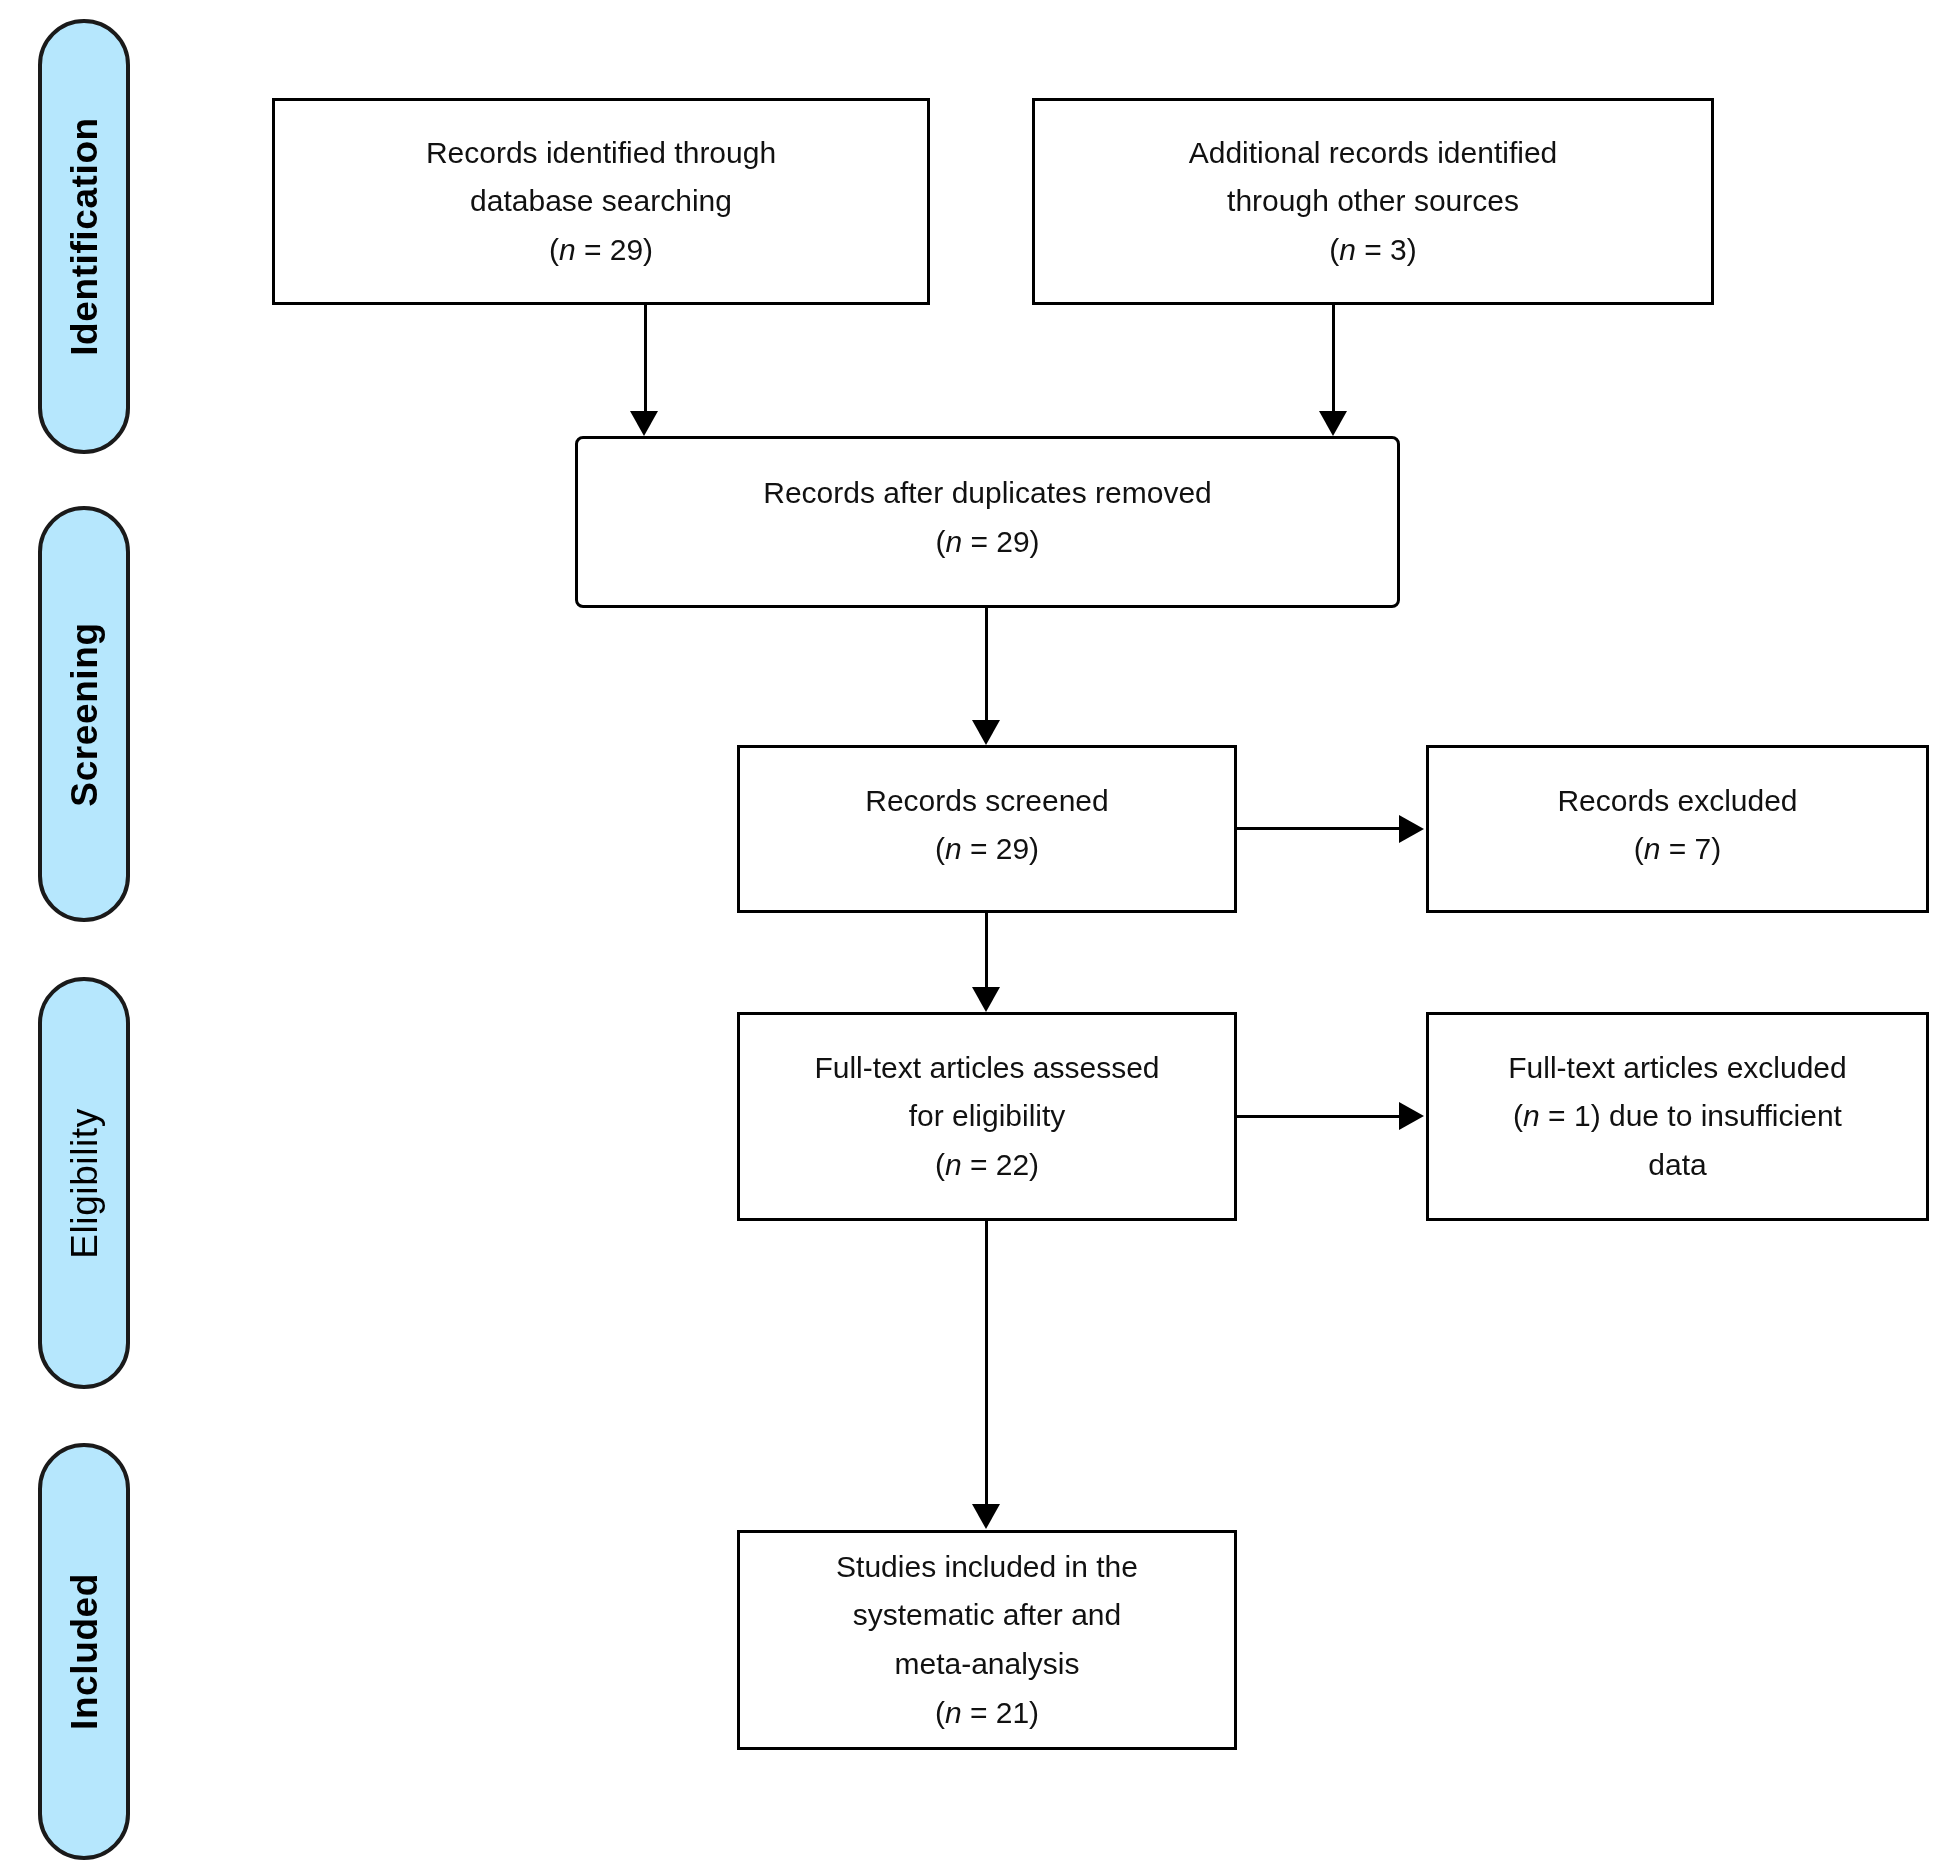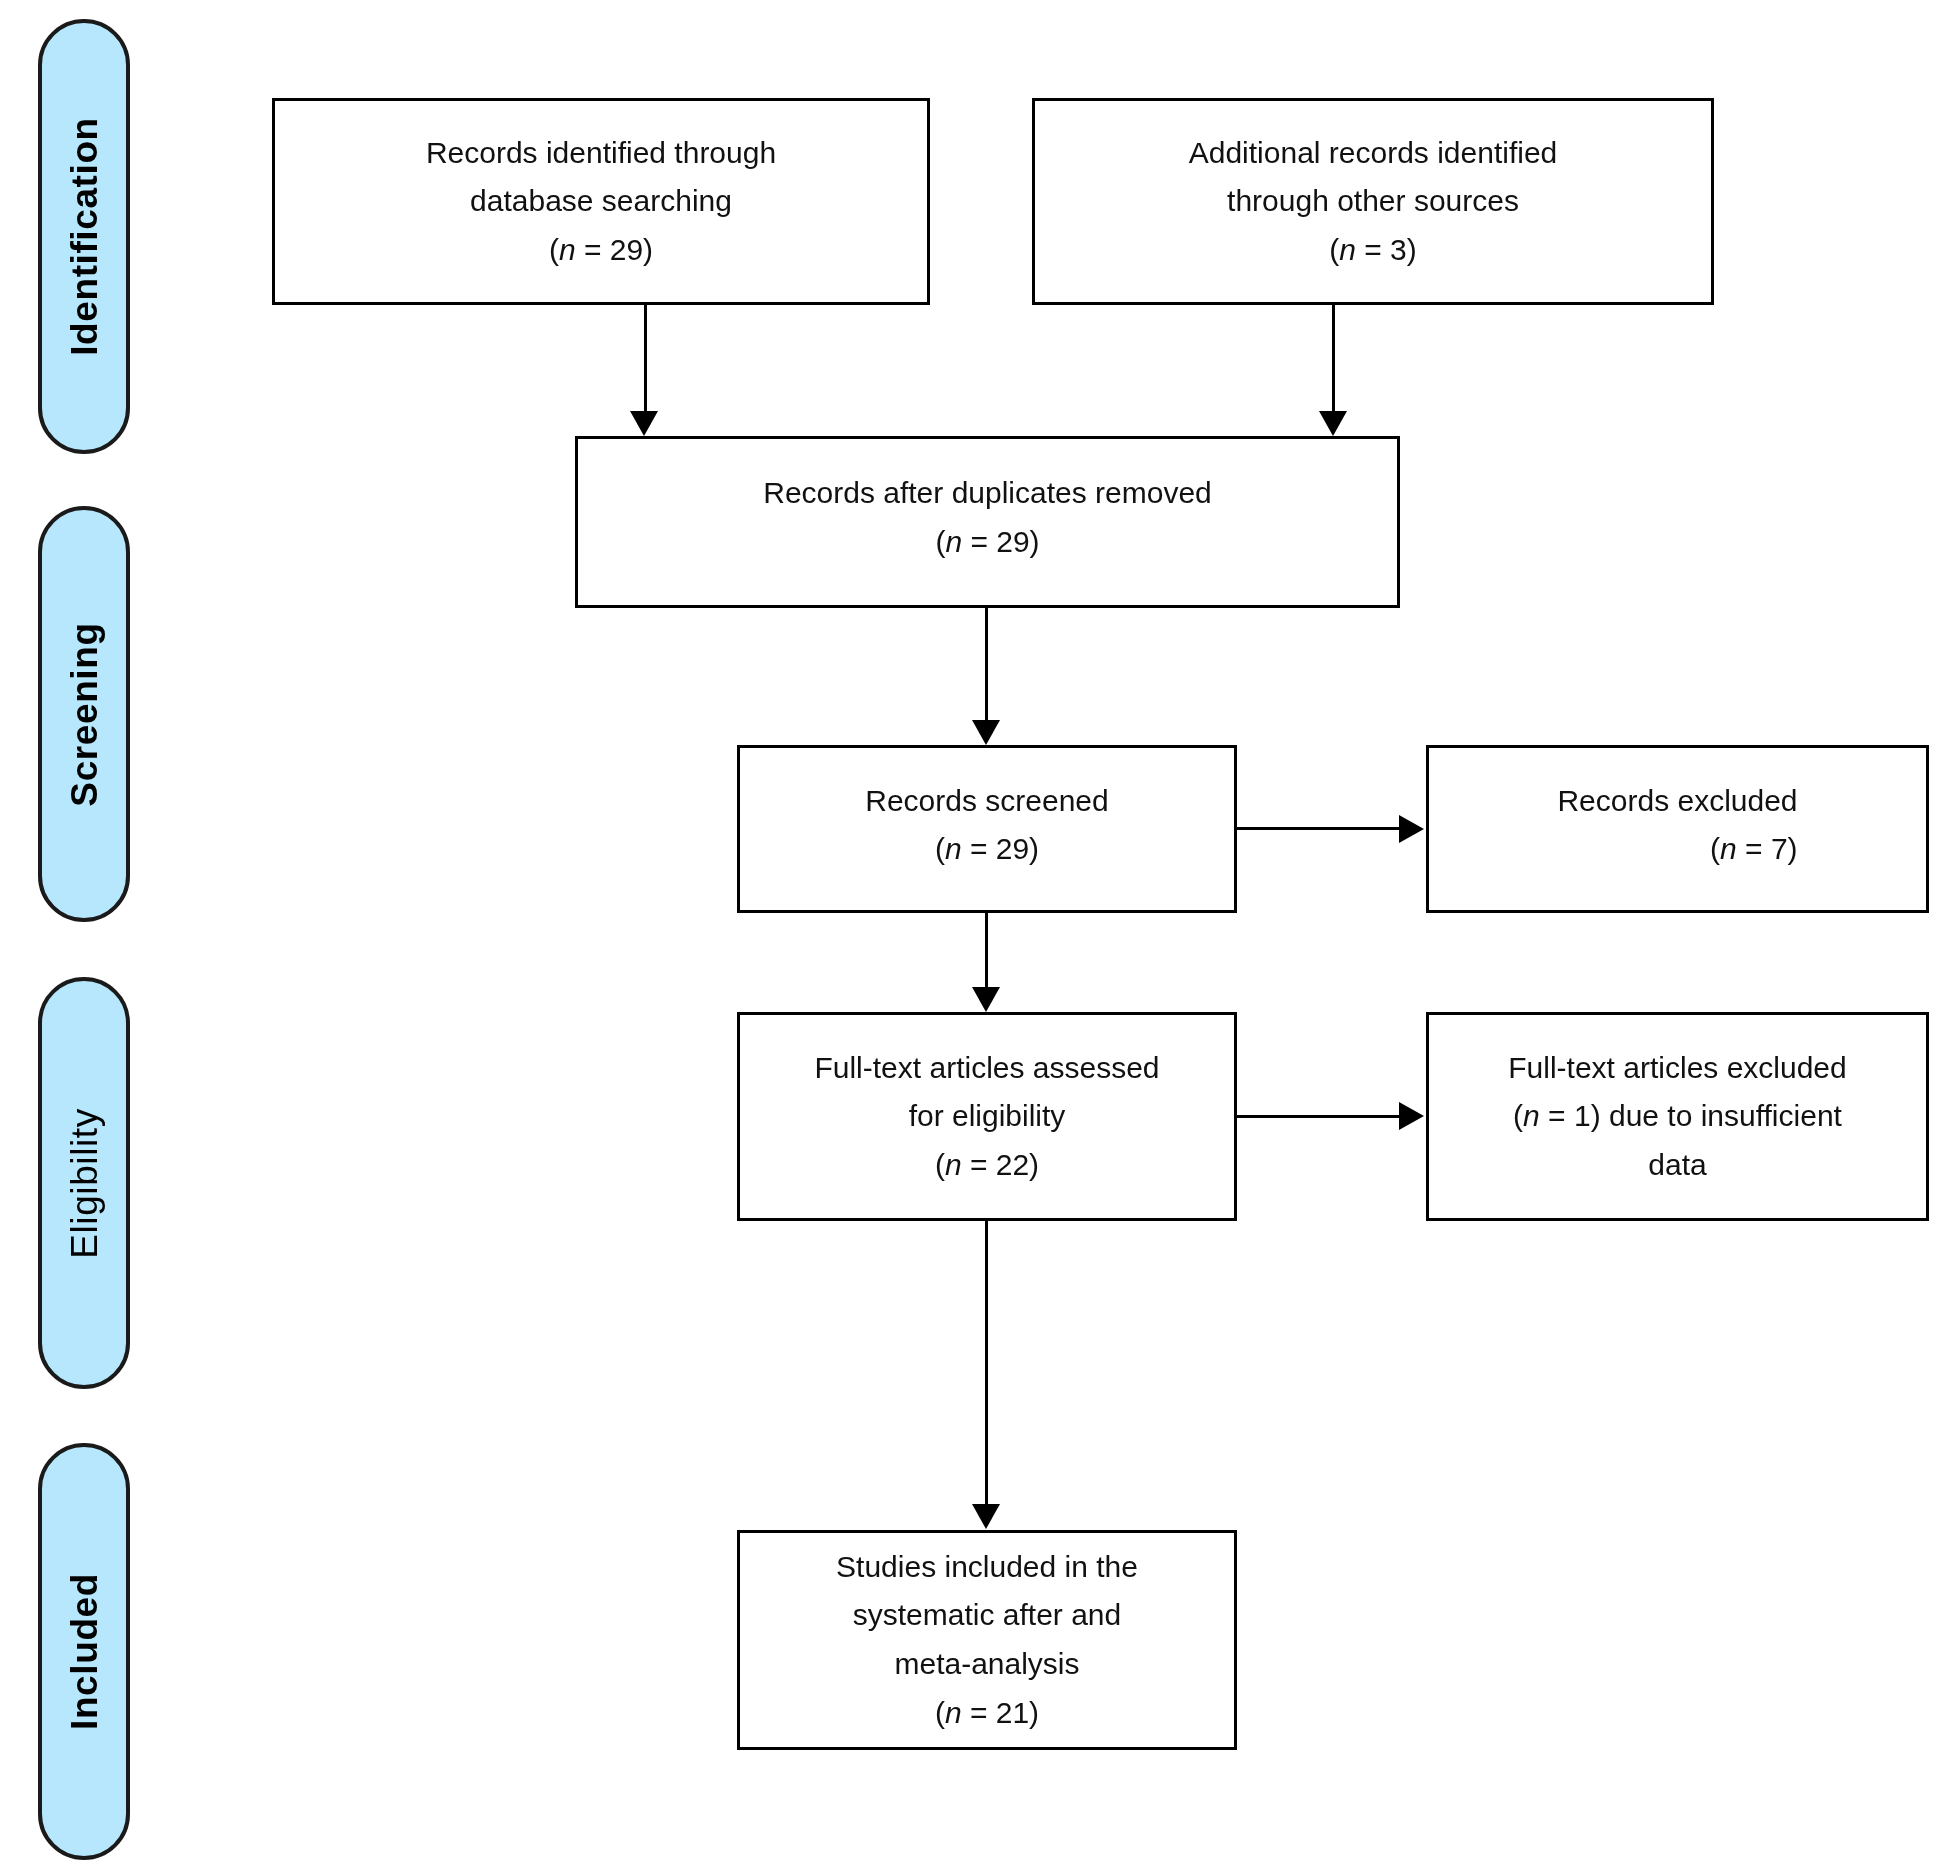--- a/index.html
+++ b/index.html
@@ -127,39 +127,39 @@
       <span><span>(</span><em>n</em><span> = 3)</span></span>
     </div>
   </div>
 
   <div class="conn-v" style="left:644px; top:305px; height:109px;"></div>
   <div class="arrow-down" style="left:630px; top:411px;"></div>
 
   <div class="conn-v" style="left:1332px; top:305px; height:109px;"></div>
   <div class="arrow-down" style="left:1319px; top:411px;"></div>
 
-  <div class="flow-box nudge-mid" style="left:575px; top:436px; width:825px; height:172px;">
+  <div class="flow-box nudge-mid" style="left:575px; top:436px; width:825px; height:172px;border-radius:8px;">
     <div class="box-text" style="margin-top:-8.9px;">
       <span>Records after duplicates removed</span><br>
       <span><span>(</span><em>n</em><span> = 29)</span></span>
     </div>
   </div>
 
   <div class="conn-v" style="left:985px; top:608px; height:114px;"></div>
   <div class="arrow-down" style="left:972px; top:720px;"></div>
 
   <div class="flow-box nudge-mid" style="left:737px; top:745px; width:500px; height:168px;">
     <div class="box-text" style="margin-top:-7.6px;">
       <span>Records screened</span><br>
       <span><span>(</span><em>n</em><span> = 29)</span></span>
     </div>
   </div>
 
   <div class="flow-box nudge-mid" style="left:1426px; top:745px; width:503px; height:168px;">
-    <div class="box-text" style="margin-top:-7.6px;text-align:right;">
+    <div class="box-text" style="margin-top:-7.6px;">
       <span>Records excluded</span><br>
       <span><span>(</span><em>n</em><span> = 7)</span></span>
     </div>
   </div>
 
   <div class="conn-h" style="left:1236px; top:827px; width:164px;"></div>
   <div class="arrow-right" style="left:1399px; top:815px;"></div>
 
   <div class="conn-v" style="left:985px; top:913px; height:89px;"></div>
   <div class="arrow-down" style="left:972px; top:987px;"></div>

